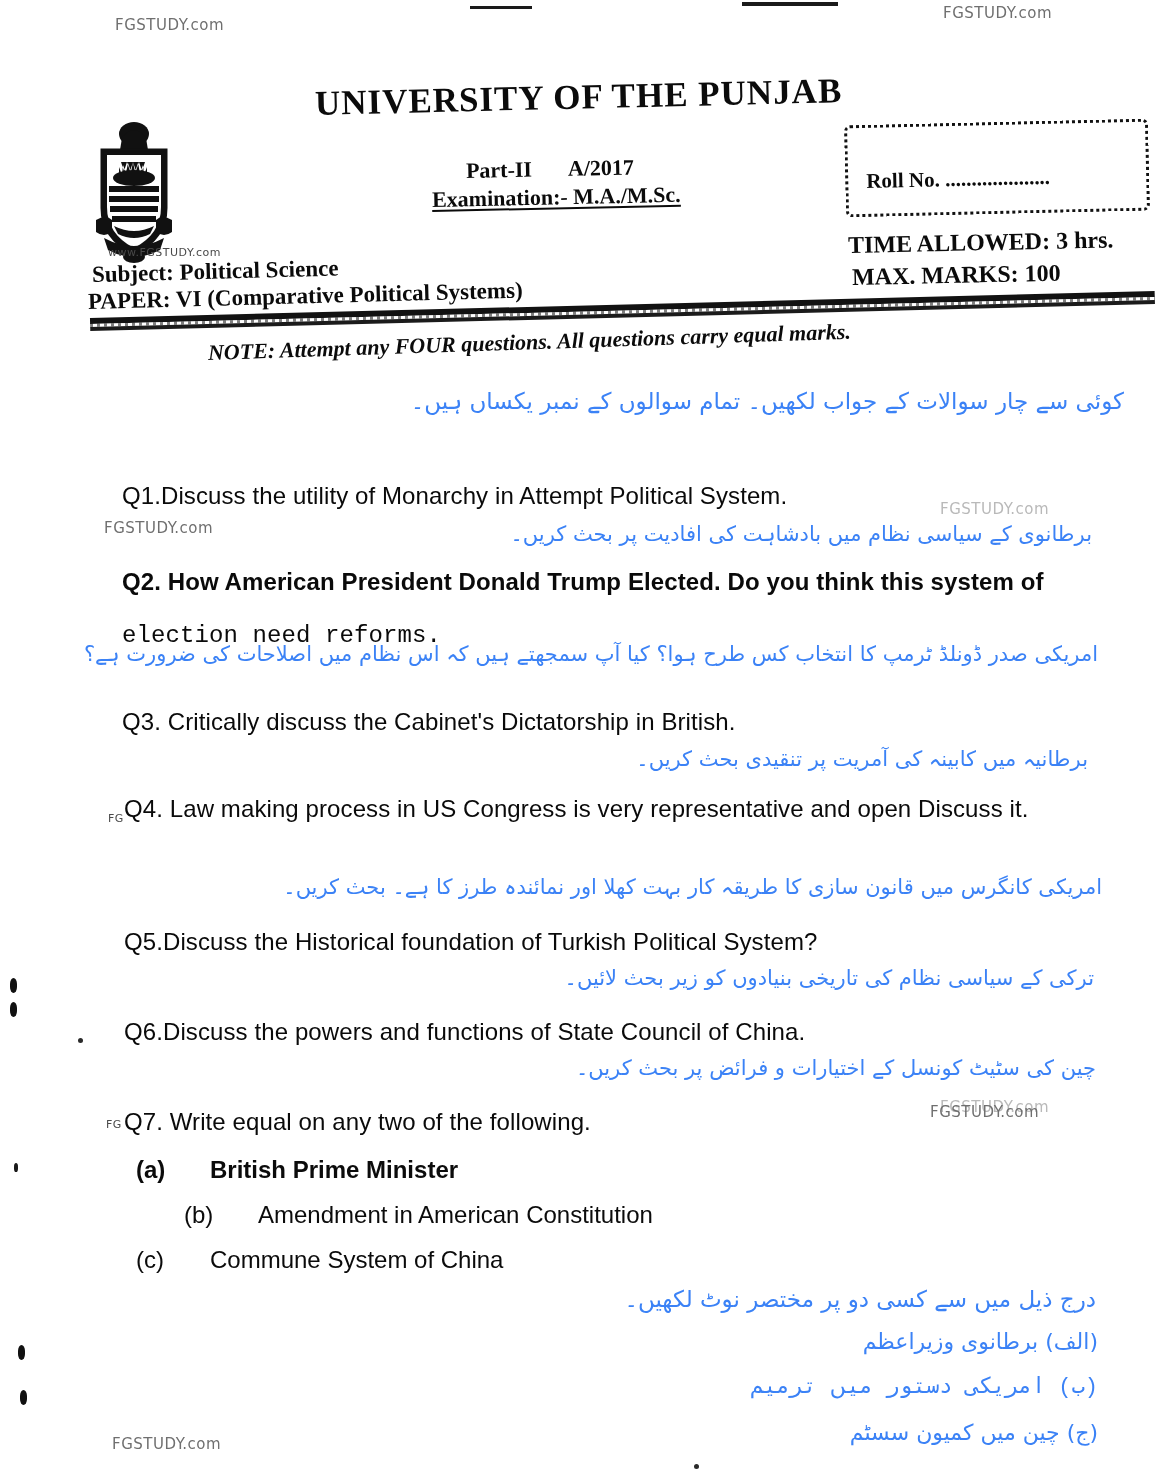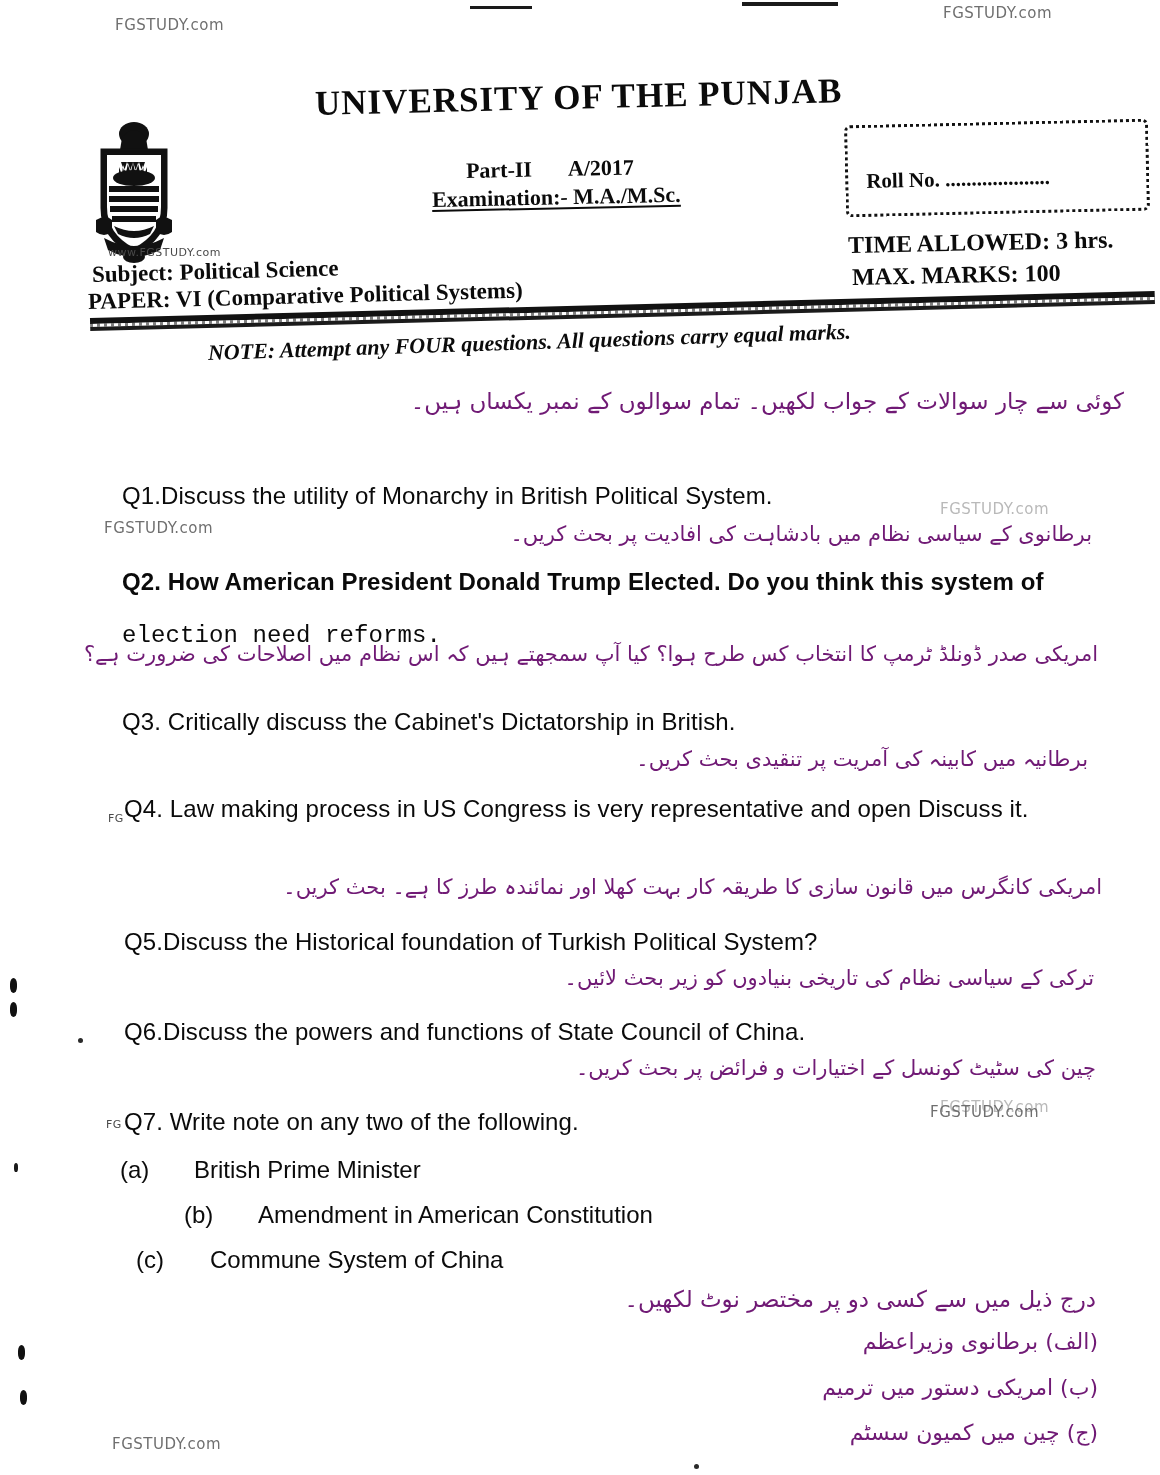--- a/index.html
+++ b/index.html
@@ -172,21 +172,21 @@
   
   .urdu {
     position: absolute;
     direction: rtl;
     unicode-bidi: bidi-override;
     font-family: "DejaVu Sans", sans-serif;
     font-size: 21px;
     line-height: 1.5;
     white-space: nowrap;
     text-align: right;
-    color: #701a75;
+    color: #3b82f6;
   }
 
   
   .q {
     position: absolute;
     font-family: "Liberation Sans", sans-serif;
     font-size: 24px;
     letter-spacing: .1px;
     white-space: nowrap;
     color: #0a0a0a;
@@ -288,21 +288,21 @@
 
   <div class="rule-wrap">
     <div class="bar1"></div>
     <div class="speck"></div>
     <div class="bar2"></div>
   </div>
 
   <div class="note-line">NOTE: Attempt any FOUR questions. All questions carry equal marks.</div>
   <div class="urdu" style="right:36px;top:384px;font-size:23px;">کوئی سے چار سوالات کے جواب لکھیں۔ تمام سوالوں کے نمبر یکساں ہیں۔</div>
 
-  <div class="q" style="left:122px;top:482px;">Q1.Discuss the utility of Monarchy in British Political System.</div>
+  <div class="q" style="left:122px;top:482px;">Q1.Discuss the utility of Monarchy in Attempt Political System.</div>
   <div class="wm" style="left:104px;top:519px;">FGSTUDY.com</div>
   <div class="wm faint" style="left:940px;top:500px;">FGSTUDY.com</div>
   <div class="urdu" style="right:68px;top:519px;">برطانوی کے سیاسی نظام میں بادشاہت کی افادیت پر بحث کریں۔</div>
 
   <div class="q" style="left:122px;top:568px;font-weight:bold;">Q2. How American President Donald Trump Elected. Do you think this system of</div>
   <div class="q" style="left:122px;top:622px;font-family:Liberation Mono, monospace;">election need reforms.</div>
   <div class="urdu" style="right:62px;top:639px;">امریکی صدر ڈونلڈ ٹرمپ کا انتخاب کس طرح ہوا؟ کیا آپ سمجھتے ہیں کہ اس نظام میں اصلاحات کی ضرورت ہے؟</div>
 
   <div class="q" style="left:122px;top:708px;">Q3. Critically discuss the Cabinet's Dictatorship in British.</div>
   <div class="urdu" style="right:72px;top:744px;">برطانیہ میں کابینہ کی آمریت پر تنقیدی بحث کریں۔</div>
@@ -312,36 +312,36 @@
   <div class="urdu" style="right:58px;top:872px;">امریکی کانگرس میں قانون سازی کا طریقہ کار بہت کھلا اور نمائندہ طرز کا ہے۔ بحث کریں۔</div>
 
   <div class="q" style="left:124px;top:928px;">Q5.Discuss the Historical foundation of Turkish Political System?</div>
   <div class="urdu" style="right:66px;top:963px;">ترکی کے سیاسی نظام کی تاریخی بنیادوں کو زیر بحث لائیں۔</div>
 
   <div class="q" style="left:124px;top:1018px;">Q6.Discuss the powers and functions of State Council of China.</div>
   <div class="urdu" style="right:64px;top:1053px;">چین کی سٹیٹ کونسل کے اختیارات و فرائض پر بحث کریں۔</div>
   <div class="wm faint" style="left:940px;top:1098px;">FGSTUDY.com</div>
 
   <div class="wm small-dark" style="left:106px;top:1118px;">FG</div>
-  <div class="q" style="left:124px;top:1108px;">Q7. Write note on any two of the following.</div>
+  <div class="q" style="left:124px;top:1108px;">Q7. Write equal on any two of the following.</div>
   <div class="wm" style="left:930px;top:1103px;">FGSTUDY.com</div>
 
-  <div class="opt" style="left:120px;top:1156px;">
+  <div class="opt" style="left:136px;top:1156px;font-weight:bold;">
     <span class="marker">(a)</span><span>British Prime Minister</span>
   </div>
   <div class="opt" style="left:136px;top:1201px;margin-left:48px;">
     <span class="marker">(b)</span><span>Amendment in American Constitution</span>
   </div>
   <div class="opt" style="left:136px;top:1246px;">
     <span class="marker">(c)</span><span>Commune System of China</span>
   </div>
 
   <div class="urdu" style="right:64px;top:1282px;font-size:23px;">درج ذیل میں سے کسی دو پر مختصر نوٹ لکھیں۔</div>
   <div class="urdu" style="right:62px;top:1325px;font-size:22px;">(الف)  برطانوی وزیراعظم</div>
-  <div class="urdu" style="right:62px;top:1371px;font-size:22px;">(ب)   امریکی دستور میں ترمیم</div>
+  <div class="urdu" style="right:62px;top:1371px;font-size:22px;font-family:Liberation Mono, monospace;">(ب)   امریکی دستور میں ترمیم</div>
   <div class="urdu" style="right:62px;top:1416px;font-size:22px;">(ج)   چین میں کمیون سسٹم</div>
 
   <div class="wm" style="left:112px;top:1435px;">FGSTUDY.com</div>
 
   <div class="speck-mark" style="left:10px;top:978px;"></div>
   <div class="speck-mark" style="left:10px;top:1002px;"></div>
   <div class="speck-dot" style="left:78px;top:1038px;"></div>
   <div class="speck-small" style="left:14px;top:1163px;"></div>
   <div class="speck-mark" style="left:18px;top:1345px;"></div>
   <div class="speck-mark" style="left:20px;top:1390px;"></div>

